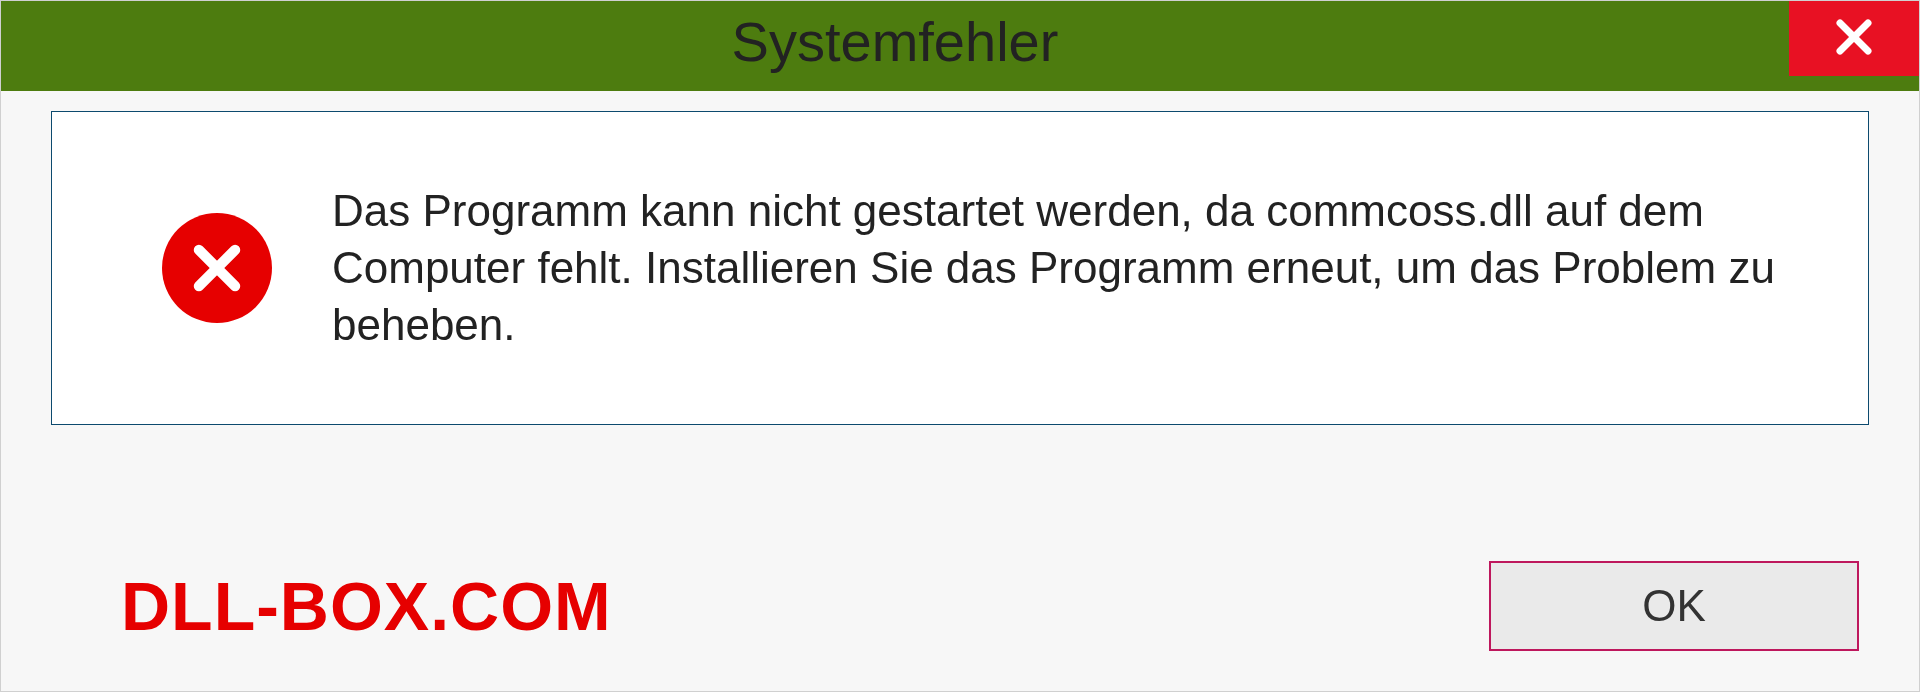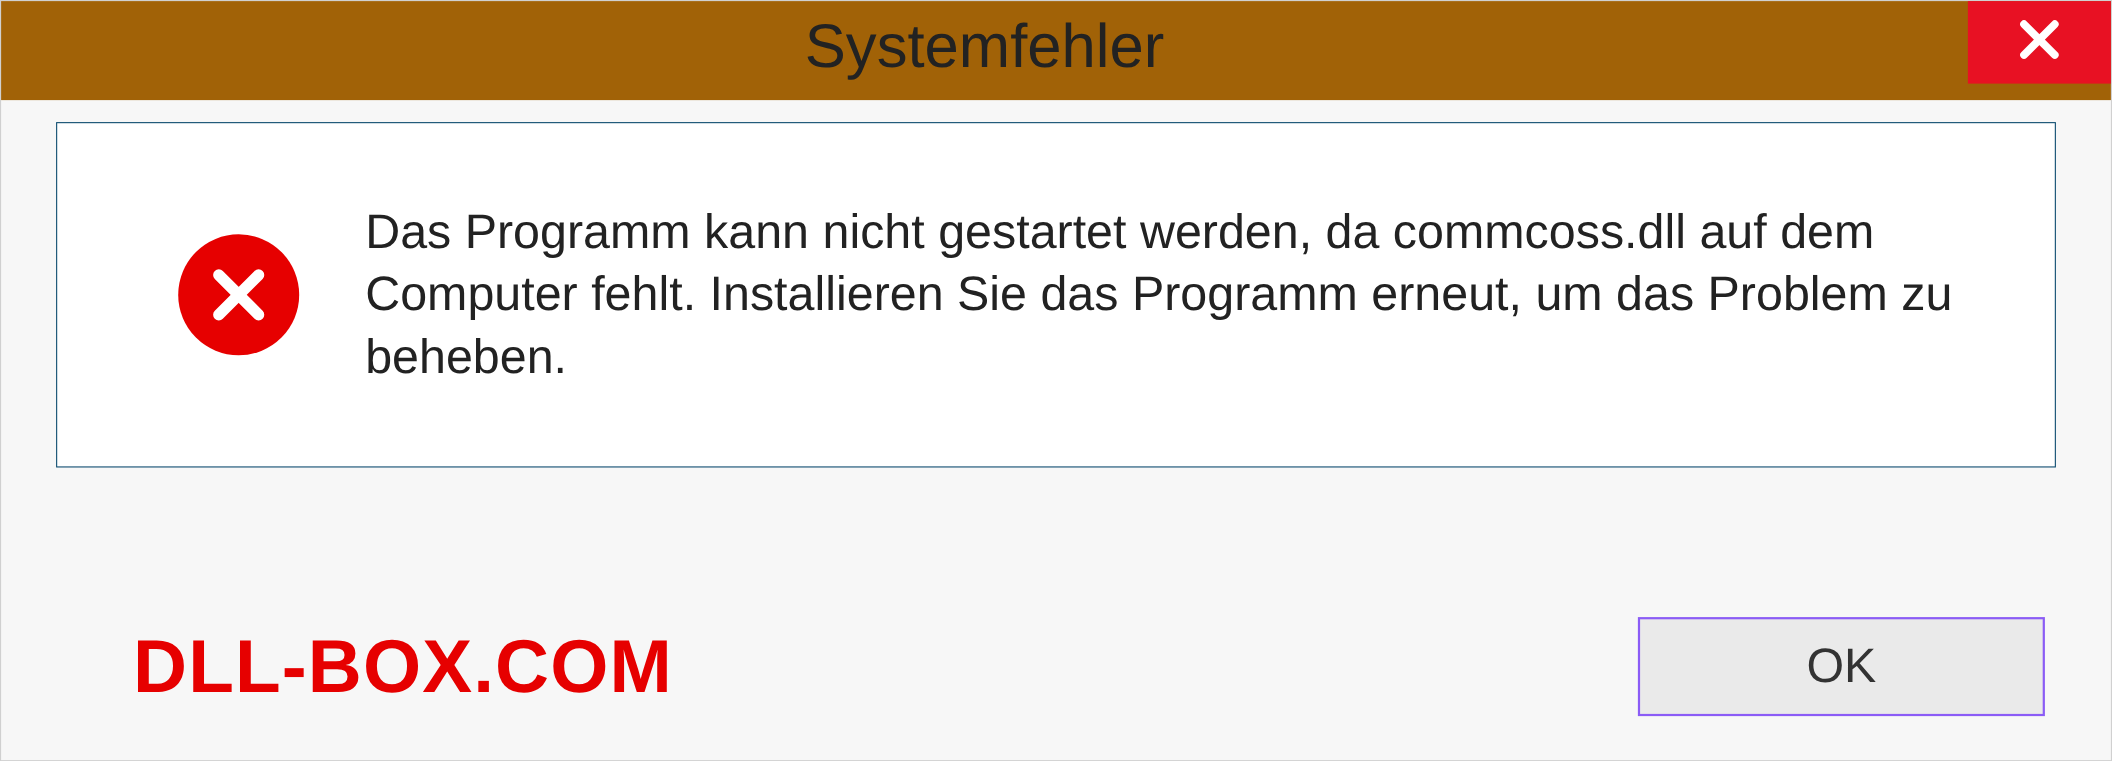--- a/index.html
+++ b/index.html
@@ -21,21 +21,21 @@
       width: 1920px;
       height: 692px;
       background: #f7f7f7;
       border: 1px solid #d0d0d0;
     }
     .titlebar {
       display: flex;
       align-items: flex-start;
       justify-content: space-between;
       height: 90px;
-      background: #a16207;
+      background: #4d7c0f;
     }
     .title-text {
       flex: 1;
       text-align: center;
       font-size: 56px;
       font-weight: 400;
       color: #222;
       padding-top: 8px;
       letter-spacing: 0px;
     }
@@ -97,21 +97,21 @@
       font-size: 68px;
       font-weight: 900;
       color: #e60000;
       font-family: Arial, sans-serif;
       letter-spacing: 1px;
     }
     .ok-button {
       width: 370px;
       height: 90px;
       background: #eaeaea;
-      border: 2px solid #8b5cf6;
+      border: 2px solid #be185d;
       font-size: 44px;
       color: #333;
       display: flex;
       align-items: center;
       justify-content: center;
       cursor: pointer;
       font-family: "Segoe UI", Arial, sans-serif;
     }
   </style>
 </head>

